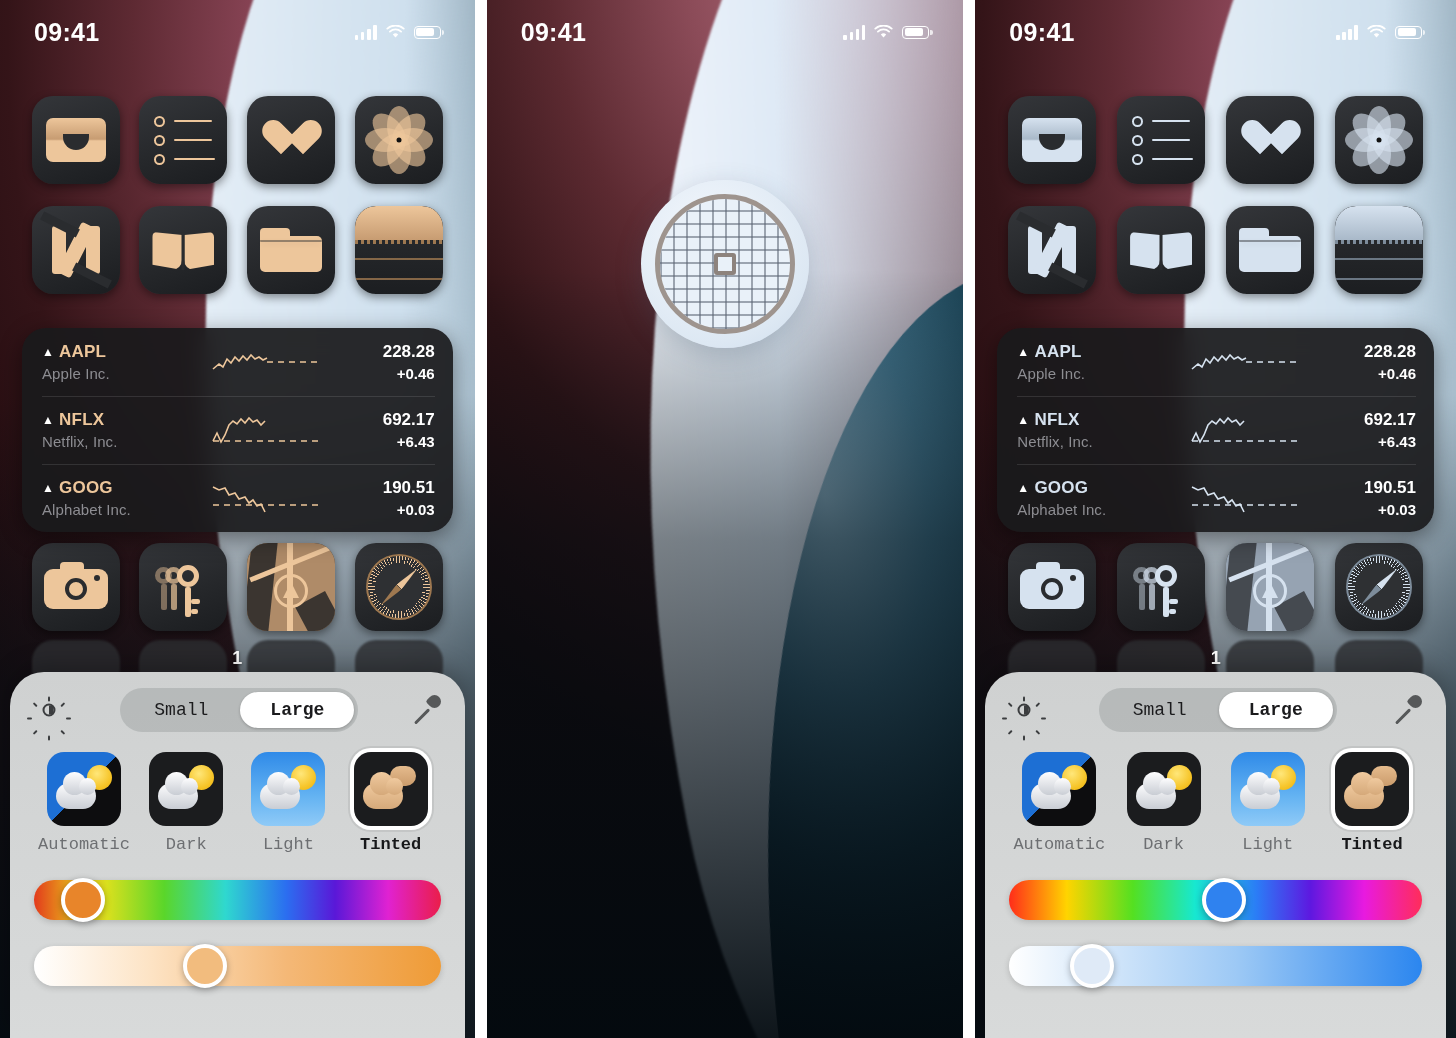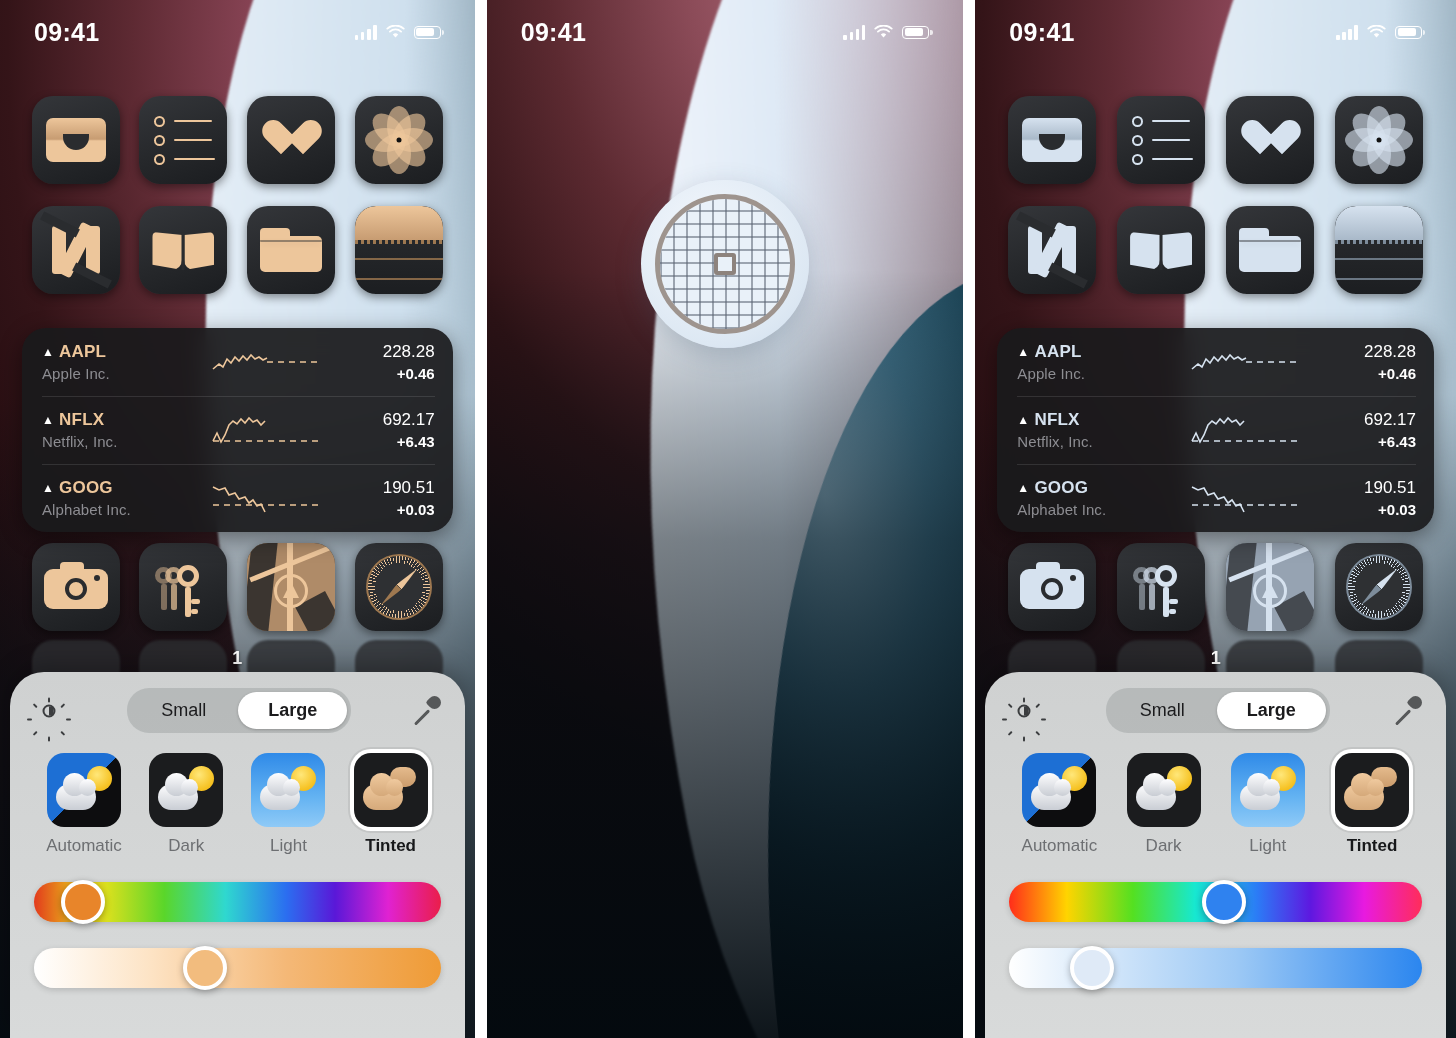--- a/index.html
+++ b/index.html
@@ -189,32 +189,32 @@
   .srow { display:flex; align-items:center; padding:14px 18px 14px 20px; position:relative; }
   .srow + .srow::before { content:""; position:absolute; left:20px; right:18px; top:0; height:1px;
       background:rgba(255,255,255,.11); }
   .scol-l { flex:0 0 auto; min-width:150px; }
   .sym { font-size:17px; font-weight:600; color:var(--tint); display:flex; align-items:center; gap:5px; letter-spacing:.2px; }
   .sym .tri { color:#fff; font-size:12px; line-height:1; }
   .nm { font-size:15px; color:#8d8d92; margin-top:3px; letter-spacing:.1px; }
   .spark { flex:1; display:flex; justify-content:center; align-items:center; height:40px; }
   .spark svg { width:112px; height:38px; overflow:visible; }
   .scol-r { flex:0 0 auto; text-align:right; min-width:92px; }
-  .price { font-size:17px; font-weight:400; color:#fff; }
+  .price { font-size:17px; font-weight:700; color:#fff; }
   .chg { font-size:15px; font-weight:600; color:#fff; margin-top:3px; }
 
   
   .pagenum { position:absolute; left:50%; transform:translateX(-50%); top:648px; z-index:5;
       color:#fff; font-size:18px; font-weight:600; text-shadow:0 1px 3px rgba(0,0,0,.5); }
 
   
   .sheet { position:absolute; left:10px; right:10px; bottom:0; top:672px; z-index:10;
       background:linear-gradient(180deg,#cfd1d1 0%, #d3d5d5 40%, #d8dada 100%);
       border-radius:34px 34px 0 0;
-      box-shadow:0 -6px 24px rgba(0,0,0,.28); }
+      box-shadow:0 -6px 24px rgba(0,0,0,.28);font-family:Liberation Mono, monospace; }
   .sheet-top { display:flex; align-items:center; justify-content:space-between; padding:16px 22px 0 22px; }
   .seg { display:flex; background:rgba(120,125,125,0.28); border-radius:22px; padding:4px; gap:2px; }
   .seg div { padding:8px 30px; border-radius:19px; font-size:18px; color:#1b1b1d; font-weight:500; }
   .seg div.on { background:#fff; font-weight:600; box-shadow:0 1px 3px rgba(0,0,0,.22); }
 
   .bright { width:34px; height:34px; position:relative; }
   .bright .c { position:absolute; left:50%; top:50%; transform:translate(-50%,-50%);
       width:13px; height:13px; border-radius:50%; border:2px solid #3b3d3f;
       background:linear-gradient(90deg,transparent 50%, #3b3d3f 50%); }
   .bright i { position:absolute; left:50%; top:50%; width:2px; height:5px; background:#3b3d3f; border-radius:1px;

